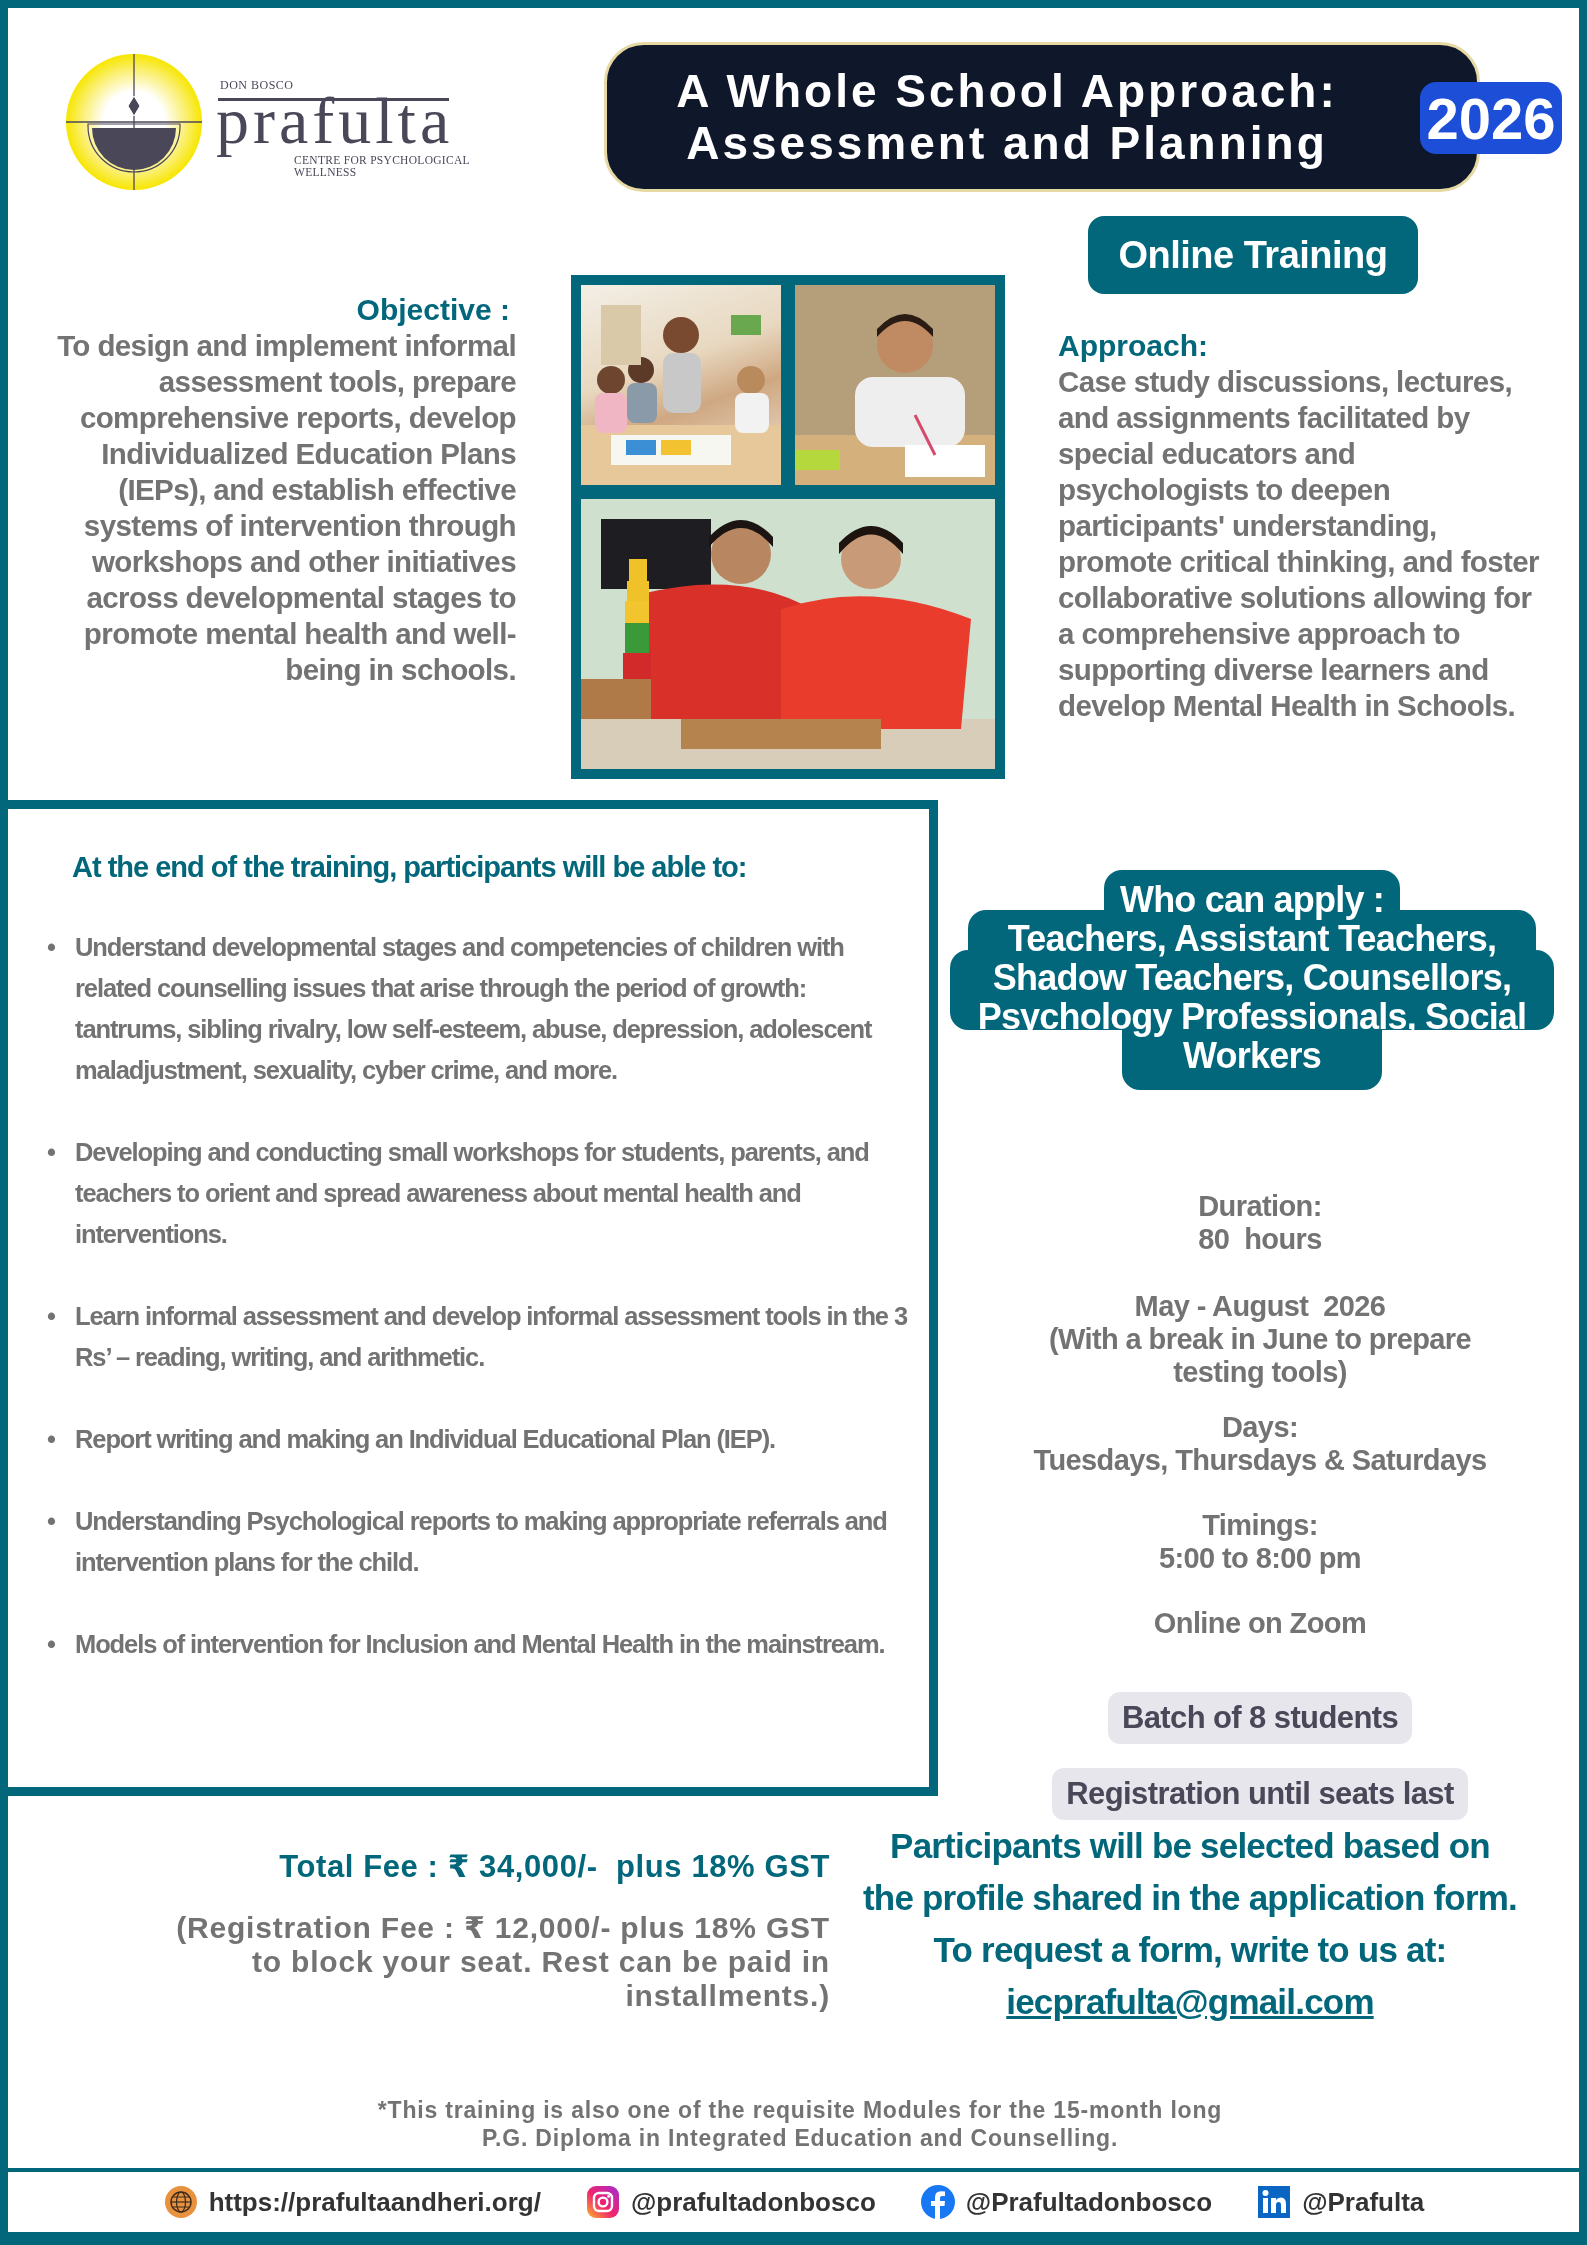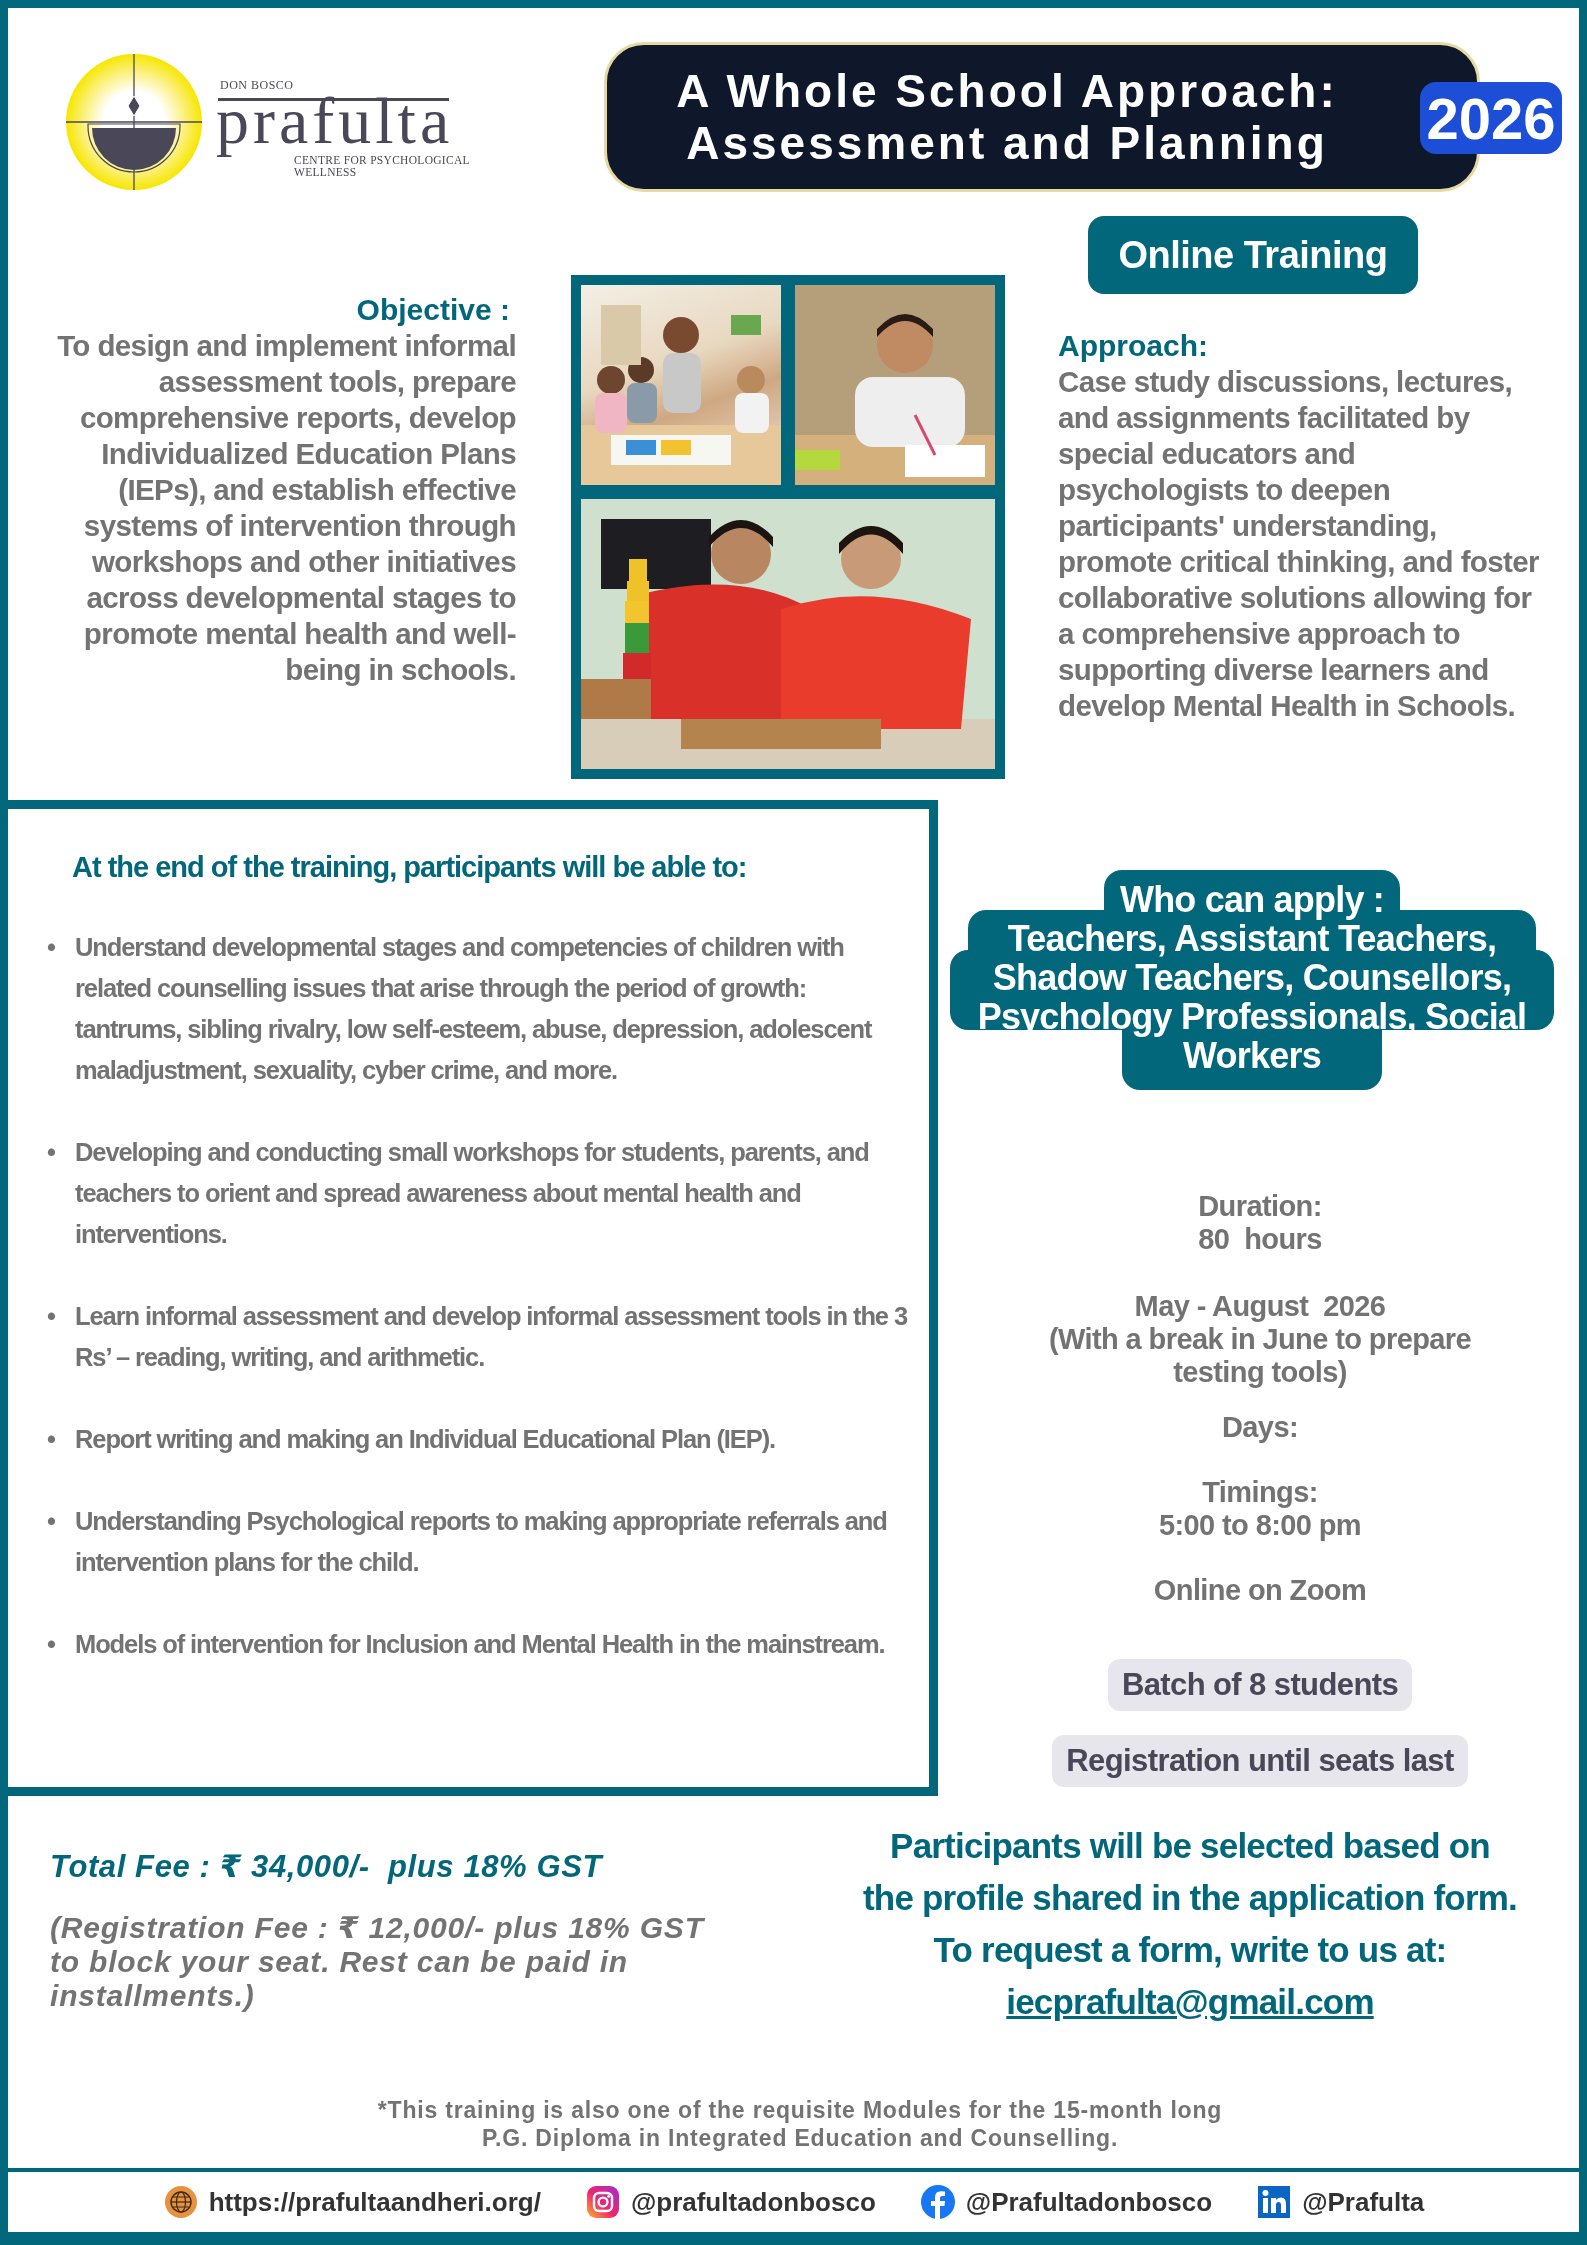--- a/index.html
+++ b/index.html
@@ -78,21 +78,21 @@
 
   
   .details { position: absolute; left: 960px; top: 1190px; width: 600px; text-align: center; }
   .details .blk { font-size: 29px; font-weight: bold; color: #737373; line-height: 33px; letter-spacing: -0.6px; }
   .badge {
     display: inline-block; background: #e7e6ec; color: #4a4758; border-radius: 12px;
     font-size: 31px; font-weight: bold; padding: 8px 14px; letter-spacing: -0.6px;
   }
 
   
-  .fee { position: absolute; left: 50px; top: 1848px; width: 780px; text-align: left; font-style: italic; }
+  .fee { position: absolute; left: 50px; top: 1848px; width: 780px; text-align: right; }
   .fee .total { font-size: 31px; font-weight: bold; color: #02677a; letter-spacing: 0.6px; }
   .fee .reg { margin-top: 26px; font-size: 30px; font-weight: bold; color: #737373; line-height: 34px; letter-spacing: 0.8px; }
 
   
   .contact { position: absolute; left: 820px; top: 1820px; width: 740px; text-align: center; }
   .contact p { font-size: 35px; font-weight: bold; color: #02677a; line-height: 52px; letter-spacing: -0.8px; }
   .contact a { color: #02677a; text-decoration: underline; }
 
   .footnote { position: absolute; left: 200px; top: 2096px; width: 1200px; text-align: center; font-size: 23px; font-weight: bold; color: #737373; line-height: 28px; letter-spacing: 0.8px; }
 
@@ -231,20 +231,21 @@
     <div>Duration:</div>
     <div style="white-space:pre;">80  hours</div>
   </div>
   <div class="blk" style="margin-top:34px;">
     <div style="white-space:pre;">May - August  2026</div>
     <div>(With a break in June to prepare</div>
     <div>testing tools)</div>
   </div>
   <div class="blk" style="margin-top:22px;">
     <div>Days:</div>
+    <div>Tuesdays, Thursdays &amp; Saturdays</div>
   </div>
   <div class="blk" style="margin-top:32px;">
     <div>Timings:</div>
     <div>5:00 to 8:00 pm</div>
   </div>
   <div class="blk" style="margin-top:32px;">Online on Zoom</div>
   <div style="margin-top:52px;">
     <span class="badge">Batch of 8 students</span>
   </div>
   <div style="margin-top:24px;">

